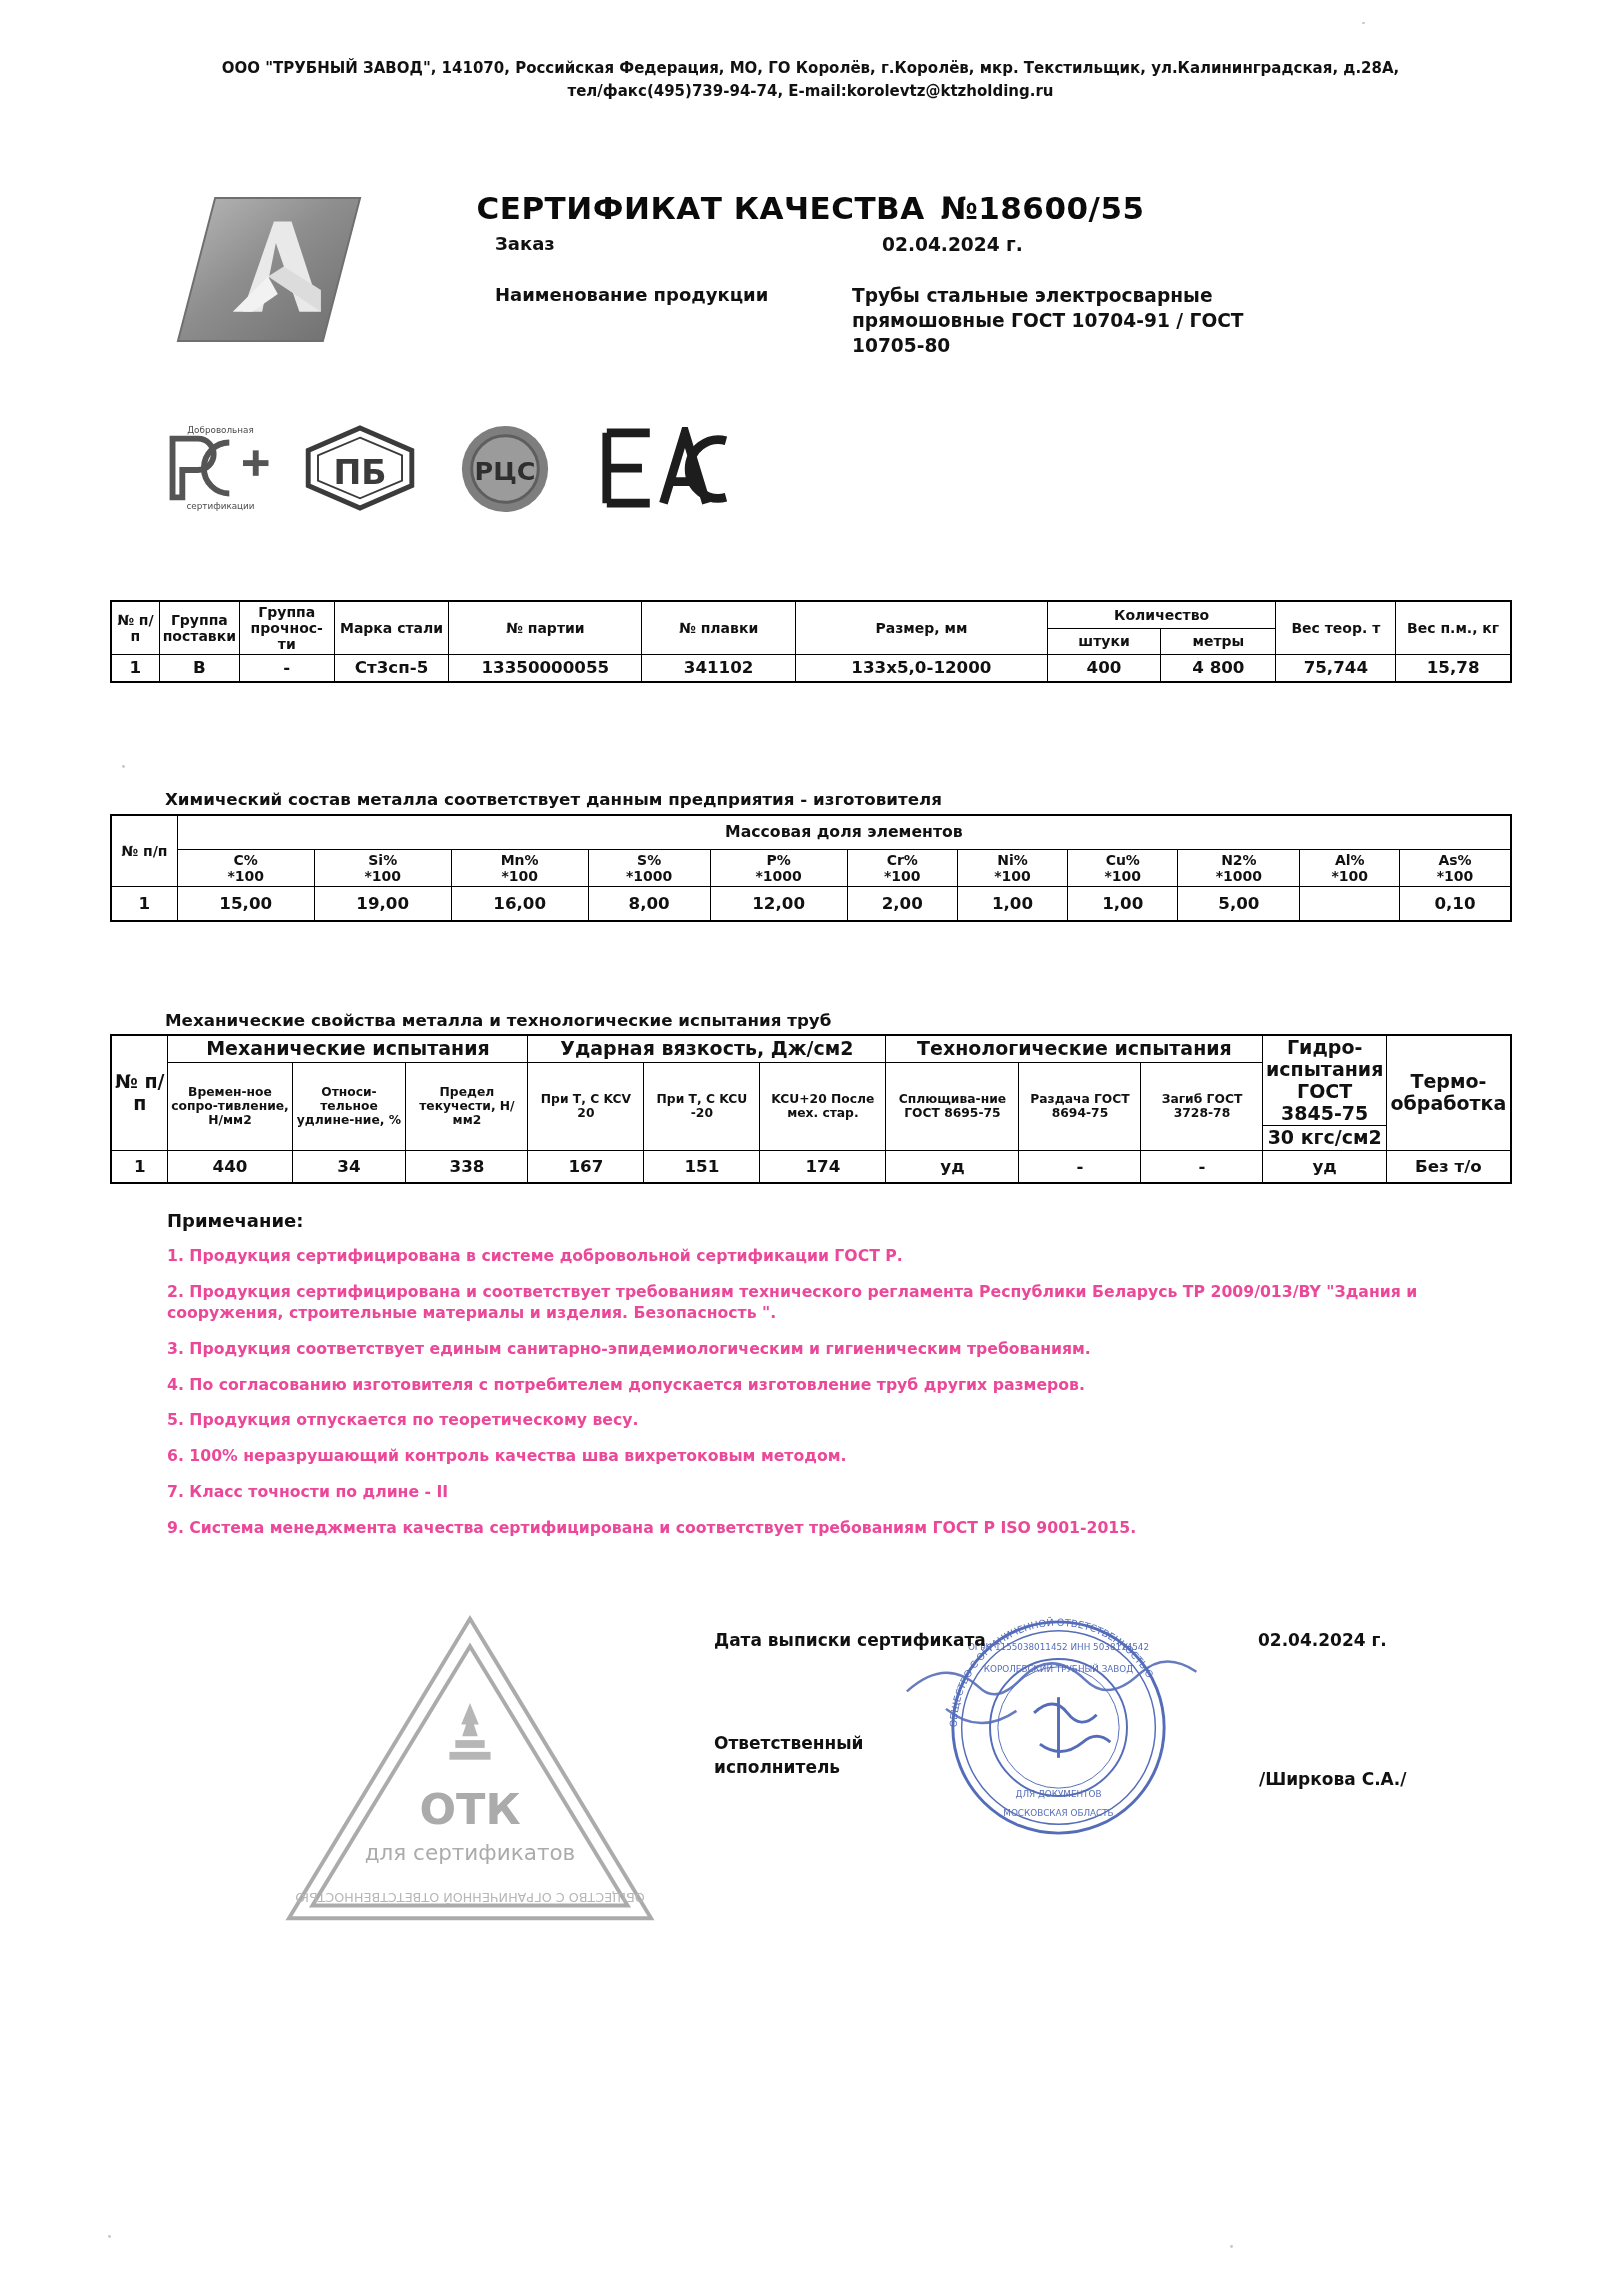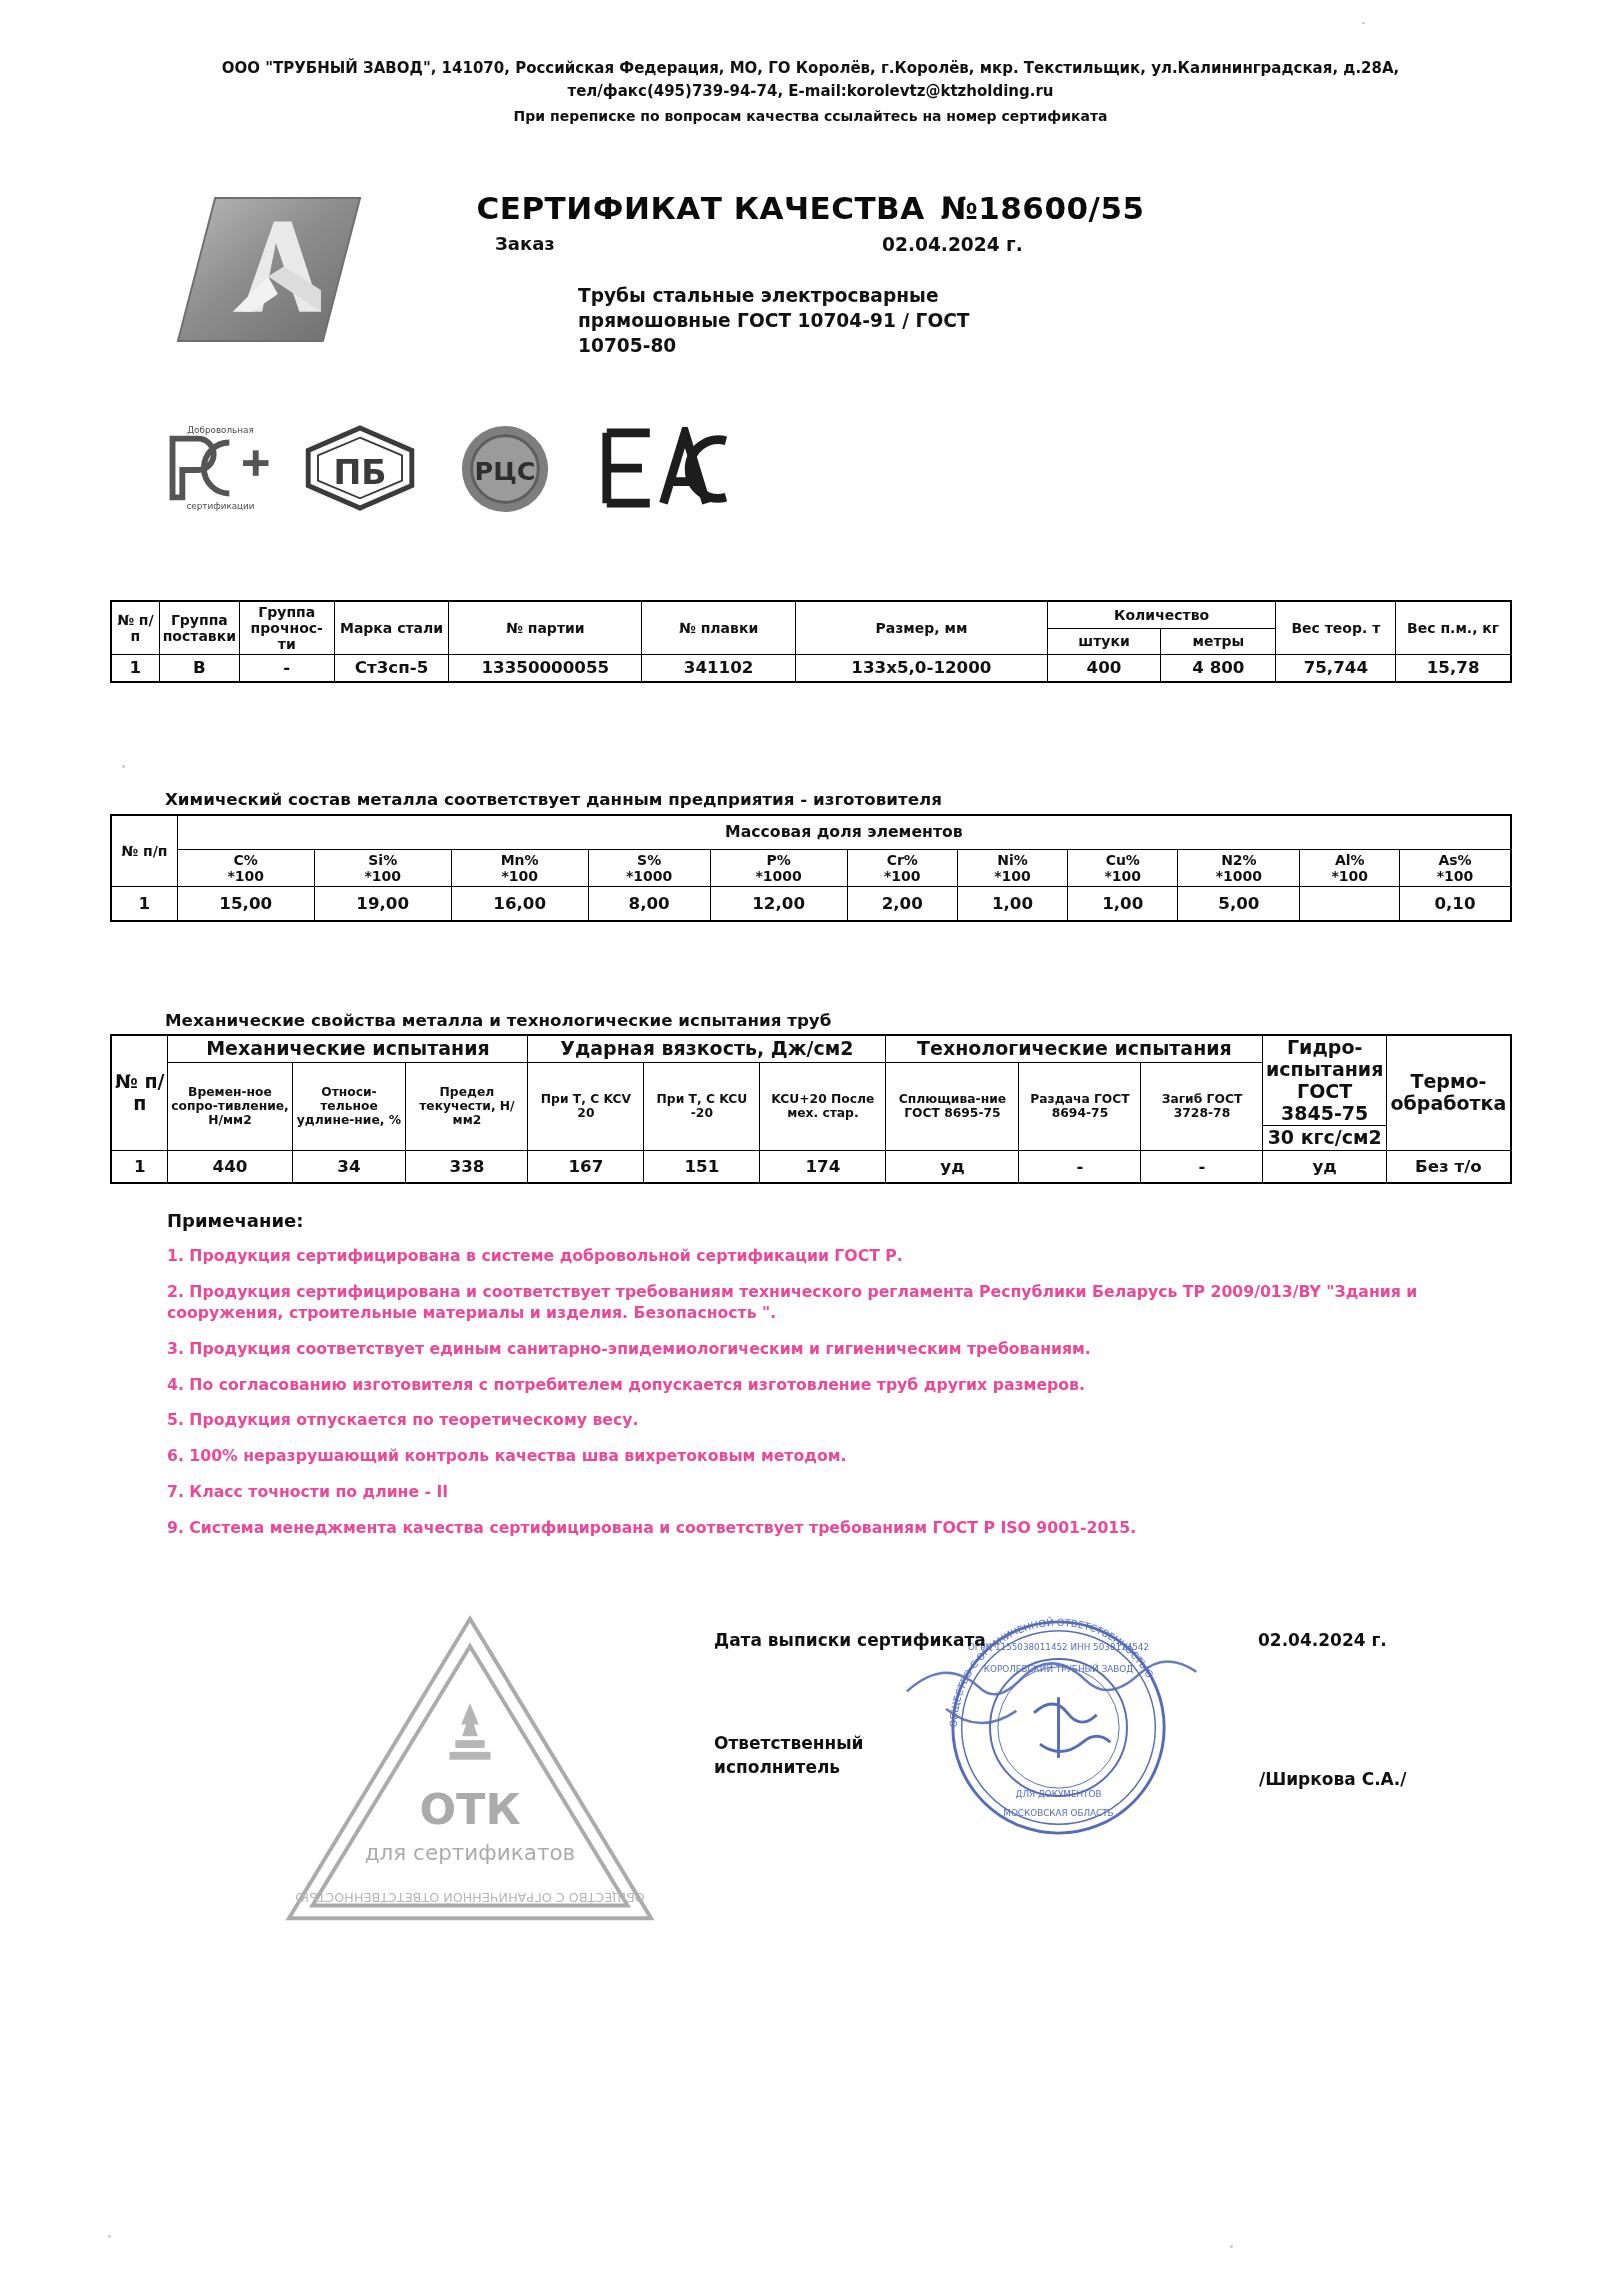--- a/index.html
+++ b/index.html
@@ -75,21 +75,20 @@
 </style>
 </head>
 <body>
 
 <div class="page">
 <div class="inner">
 
   <div class="hdr">
     <div class="l1">ООО "ТРУБНЫЙ ЗАВОД", 141070, Российская Федерация, МО, ГО Королёв, г.Королёв, мкр. Текстильщик, ул.Калининградская, д.28А,</div>
     <div class="l2">тел/факс(495)739-94-74, E-mail:korolevtz@ktzholding.ru</div>
-    <div class="l3">При переписке по вопросам качества ссылайтесь на номер сертификата</div>
   </div>
 
   <div class="title">
     <span>СЕРТИФИКАТ КАЧЕСТВА</span><span class="num">№18600/55</span>
   </div>
 
   <div class="logo-main">
     <svg width="191" height="157" viewBox="0 0 195 160">
       <defs>
         <linearGradient id="g1" x1="0" y1="0" x2="1" y2="1">
@@ -142,20 +141,21 @@
       </svg>
     </div>
   </div>
 
   <div class="fields">
     <div class="frow">
       <div class="flabel">Заказ</div>
       <div class="fvalue ctr2">02.04.2024 г.</div>
     </div>
     <div class="frow">
+      <div class="flabel">Наименование продукции</div>
       <div class="fvalue ctr" style="padding-left:83px;max-width:461px;">Трубы стальные электросварные прямошовные ГОСТ 10704-91 / ГОСТ 10705-80</div>
     </div>
   </div>
 
   <table class="tbl" id="tbl1">
     <tbody>
           <tr class="hrow">
       <td rowspan="2" style="width:41px;">№ п/п</td>
       <td rowspan="2" style="width:71px;margin-top:10px;">Группа поставки</td>
       <td rowspan="2" style="width:88px;">Группа прочнос-ти</td>

